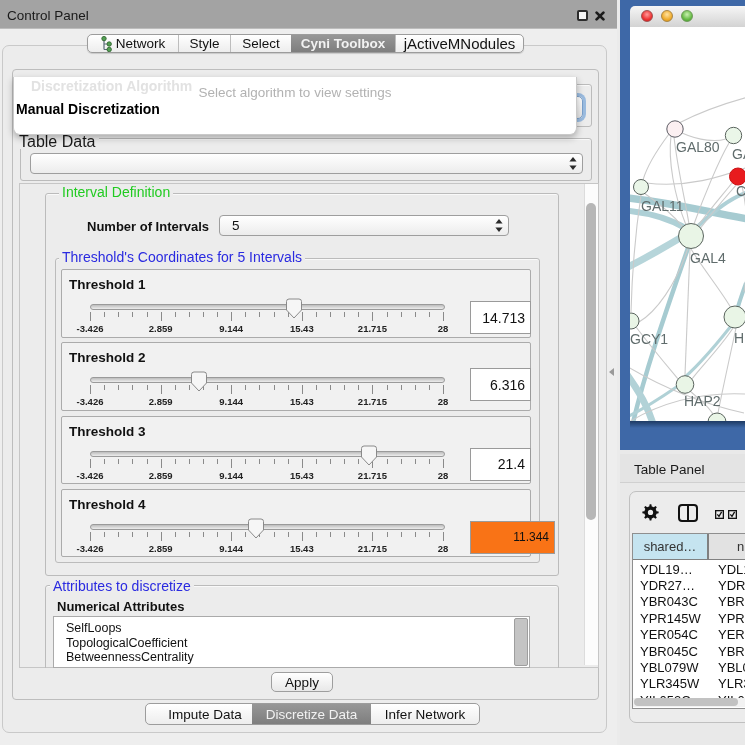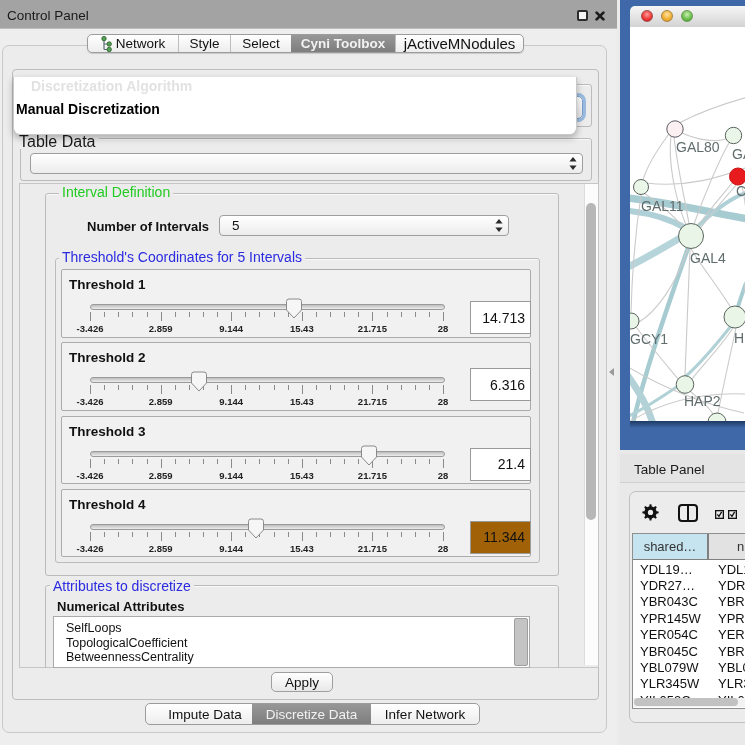--- a/index.html
+++ b/index.html
@@ -230,21 +230,21 @@
       <div class="abs" style="left:381.0px;top:42px;width:1px;height:9px;background:#8a8a8a;"></div>
       <div class="abs" style="left:3.0px;top:53px;width:50px;text-align:center;font-size:9.5px;font-weight:bold;color:#222;">-3.426</div>
       <div class="abs" style="left:73.6px;top:53px;width:50px;text-align:center;font-size:9.5px;font-weight:bold;color:#222;">2.859</div>
       <div class="abs" style="left:144.2px;top:53px;width:50px;text-align:center;font-size:9.5px;font-weight:bold;color:#222;">9.144</div>
       <div class="abs" style="left:214.8px;top:53px;width:50px;text-align:center;font-size:9.5px;font-weight:bold;color:#222;">15.43</div>
       <div class="abs" style="left:285.4px;top:53px;width:50px;text-align:center;font-size:9.5px;font-weight:bold;color:#222;">21.715</div>
       <div class="abs" style="left:356.0px;top:53px;width:50px;text-align:center;font-size:9.5px;font-weight:bold;color:#222;">28</div>
       <svg class="abs" style="left:185.9px;top:28px;" width="16" height="21" viewBox="0 0 16 21">
     <path d="M3 1 H13 A2.5 2.5 0 0 1 15.5 3.5 V12 L8 20 L0.5 12 V3.5 A2.5 2.5 0 0 1 3 1 Z" fill="#f6f6f6" stroke="#8a8a8a" stroke-width="1"></path>
   </svg>
-      <div class="abs" style="left:408px;top:31px;width:54px;height:31px;background:#a16207;border:1px solid #9a9a9a;font-size:14px;color:#111;display:flex;align-items:center;justify-content:flex-end;padding-right:5px;">11.344</div>
+      <div class="abs" style="left:408px;top:31px;width:54px;height:31px;background:#f97316;border:1px solid #9a9a9a;font-size:12px;color:#111;display:flex;align-items:center;justify-content:flex-end;padding-right:5px;padding-left:24px;">11.344</div>
     </div>
   </div>
 
 <div class="abs etch" style="left:45px;top:585px;width:512px;height:110px;"></div>
 <div class="glabel" style="left:50px;top:579px;font-size:14px;line-height:14px;color:#2a2ae0;">Attributes to discretize</div>
 <div class="abs" style="left:57px;top:599px;font-size:13px;font-weight:bold;color:#111;">Numerical Attributes</div>
 <div class="abs" style="left:53px;top:616px;width:475px;height:50px;background:#ffffff;border:1px solid #aaaaaa;overflow:hidden;">
   <div style="padding:4px 0 0 12px;font-size:12.5px;color:#111;line-height:14.6px;">SelfLoops<br>TopologicalCoefficient<br>BetweennessCentrality</div>
   <div class="abs" style="right:1px;top:1px;width:12px;height:46px;background:#c4c4c4;border:1px solid #9e9e9e;border-radius:2px;"></div>
 </div>
@@ -254,20 +254,21 @@
 <div class="abs" style="left:271px;top:672px;width:60px;height:18px;border:1px solid #9e9e9e;border-radius:5px;background:linear-gradient(#ffffff,#e8e8e8);font-size:13.5px;color:#111;display:flex;align-items:center;justify-content:center;">Apply</div>
 
 <div class="abs" style="left:145px;top:703px;height:20px;border:1px solid #9c9c9c;border-radius:5px;overflow:hidden;display:flex;background:linear-gradient(#ffffff,#ededed);padding-left:12px;">
   <div style="width:94px;display:flex;align-items:center;justify-content:center;font-size:13.5px;color:#111;">Impute Data</div>
   <div style="width:119px;display:flex;align-items:center;justify-content:center;font-size:13.5px;color:#f2f2f2;background:linear-gradient(#979797,#7e7e7e);">Discretize Data</div>
   <div style="width:108px;display:flex;align-items:center;justify-content:center;font-size:13.5px;color:#111;">Infer Network</div>
 </div>
 
 <div class="abs" style="left:13px;top:77px;width:562px;height:57px;background:#ffffff;border:1px solid #c9c9c9;border-top:none;border-radius:0 0 7px 7px;box-shadow:0 3px 7px rgba(0,0,0,0.28);">
   <div class="abs" style="left:17px;top:1px;font-size:14px;font-weight:bold;color:#e2e2e2;">Discretization Algorithm</div>
+  <div class="abs" style="left:0;top:8px;width:100%;text-align:center;font-size:13.5px;color:#b2b2b2;">Select algorithm to view settings</div>
   <div class="abs" style="left:2px;top:24px;font-size:14px;font-weight:bold;color:#000;">Manual Discretization</div>
 </div>
 
 <div class="abs" style="left:609px;top:368px;width:0;height:0;border-top:4px solid transparent;border-bottom:4px solid transparent;border-right:5px solid #9a9a9a;"></div>
 
 <div class="abs" style="left:620px;top:0;width:125px;height:450px;background:#3e68a7;"></div>
 <div class="abs" style="left:630px;top:6px;width:115px;height:21px;background:linear-gradient(#f6f6f6,#d3d3d3);border-bottom:1px solid #9a9a9a;border-radius:5px 0 0 0;">
   <div class="abs" style="left:11px;top:4px;width:12px;height:12px;border-radius:50%;background:radial-gradient(circle at 50% 35%,#ff9a9a,#ee3434 60%,#c51212);border:1px solid #a05050;box-sizing:border-box;"></div>
   <div class="abs" style="left:31px;top:4px;width:12px;height:12px;border-radius:50%;background:radial-gradient(circle at 50% 35%,#ffe2a0,#f0ad2f 60%,#cd8a10);border:1px solid #a98544;box-sizing:border-box;"></div>
   <div class="abs" style="left:51px;top:4px;width:12px;height:12px;border-radius:50%;background:radial-gradient(circle at 50% 35%,#c9f0b0,#67bb46 60%,#3f9427);border:1px solid #6d9a58;box-sizing:border-box;"></div>

